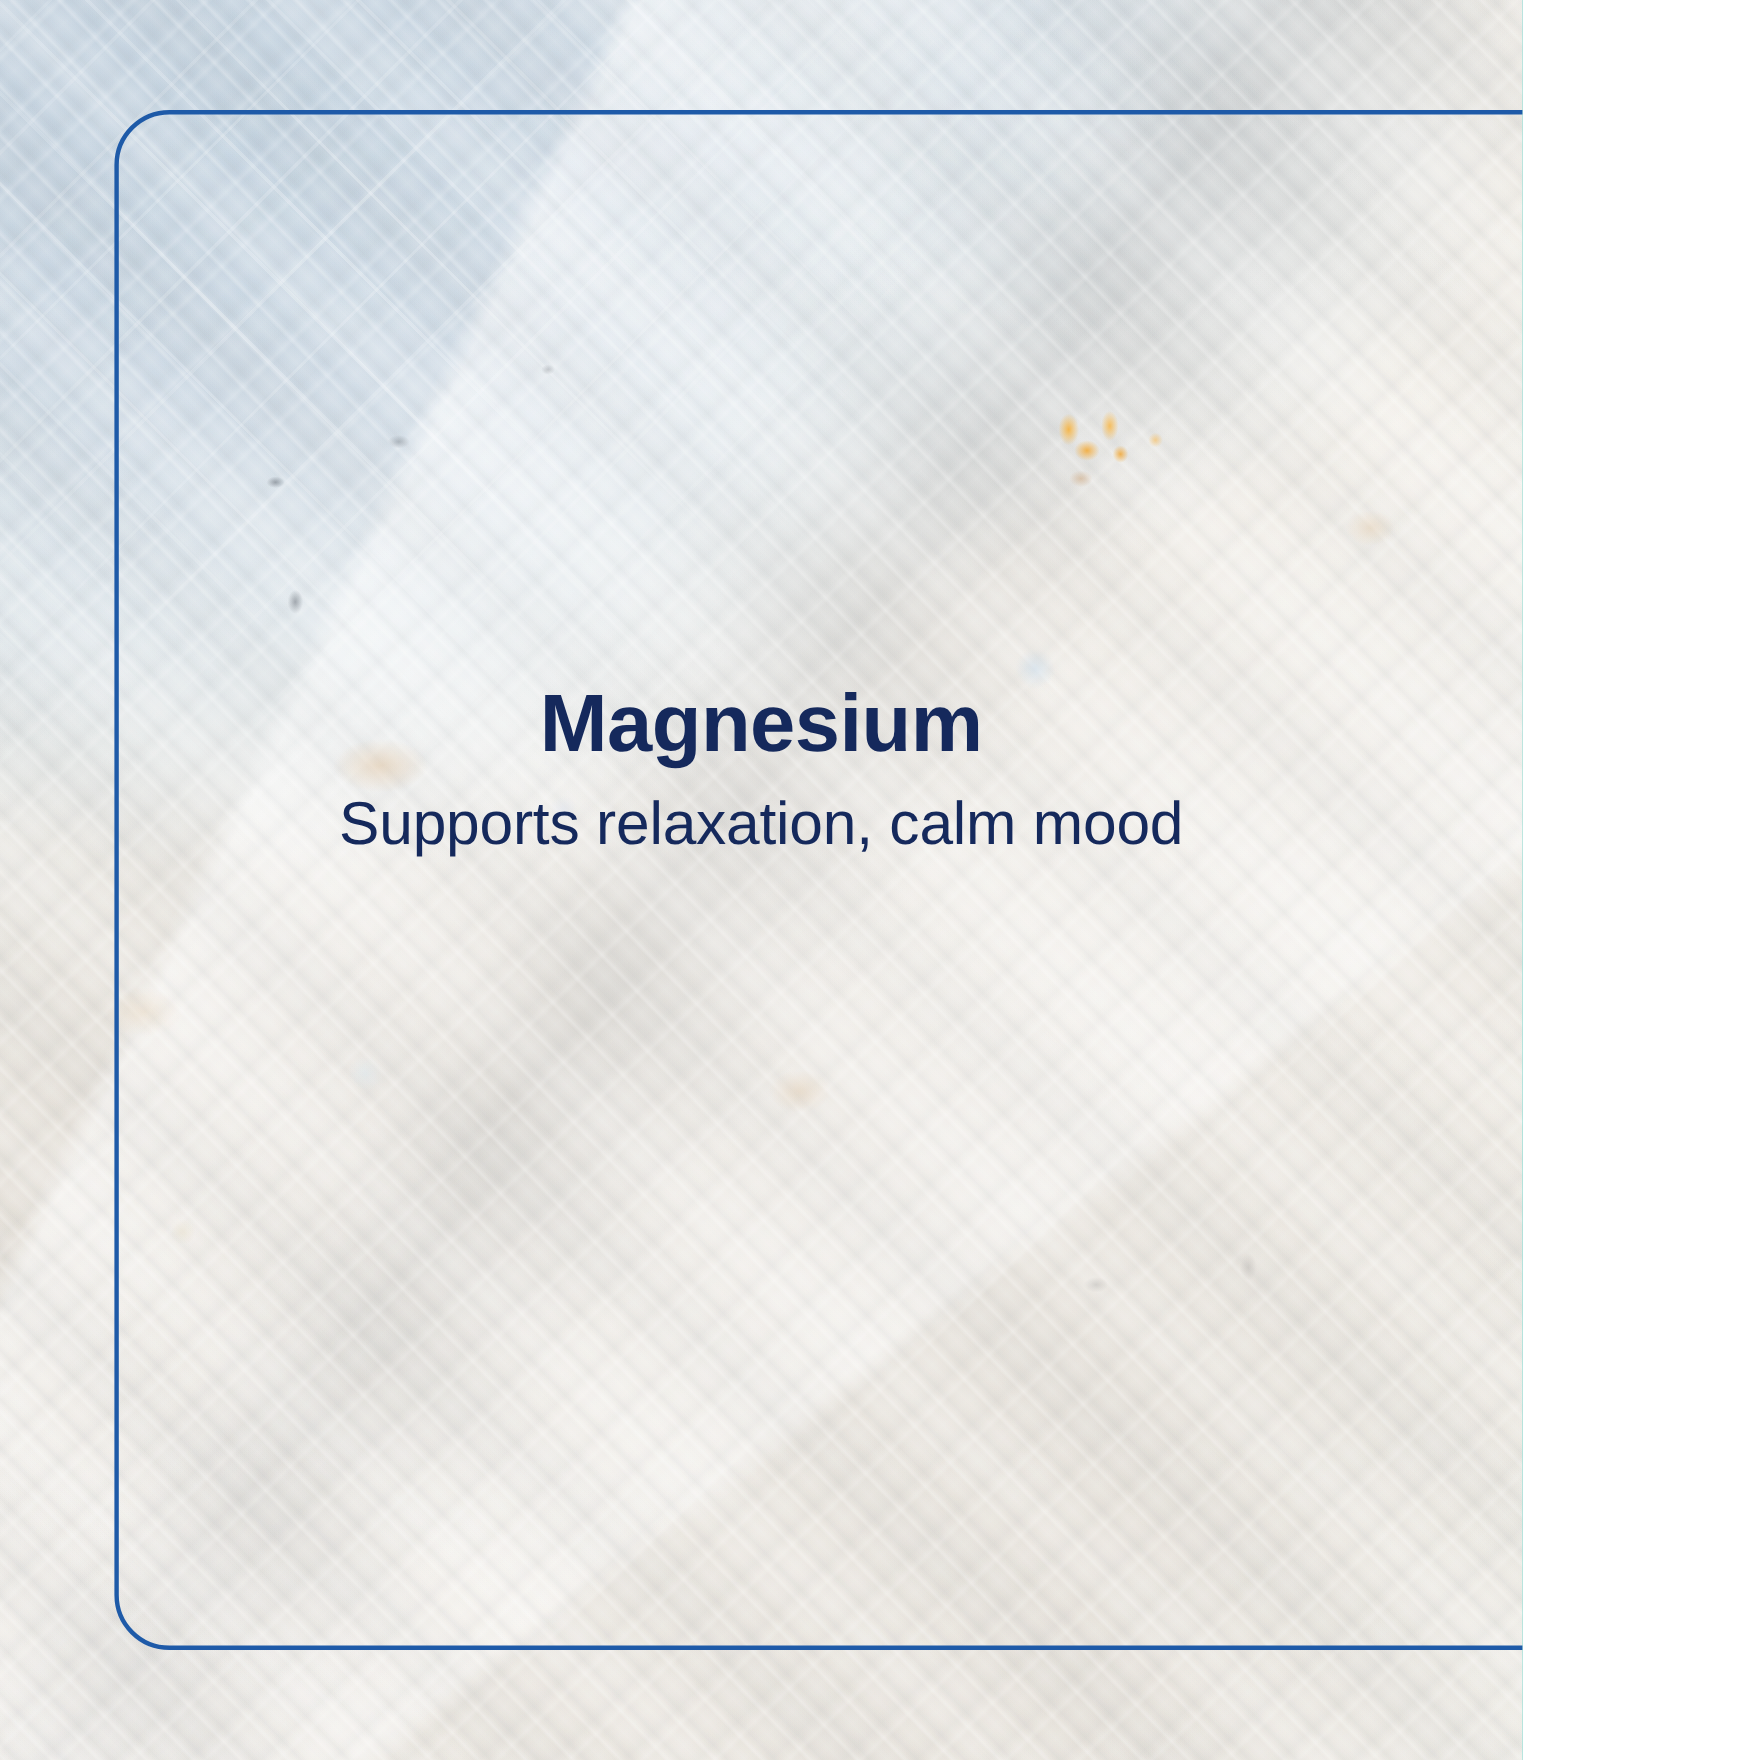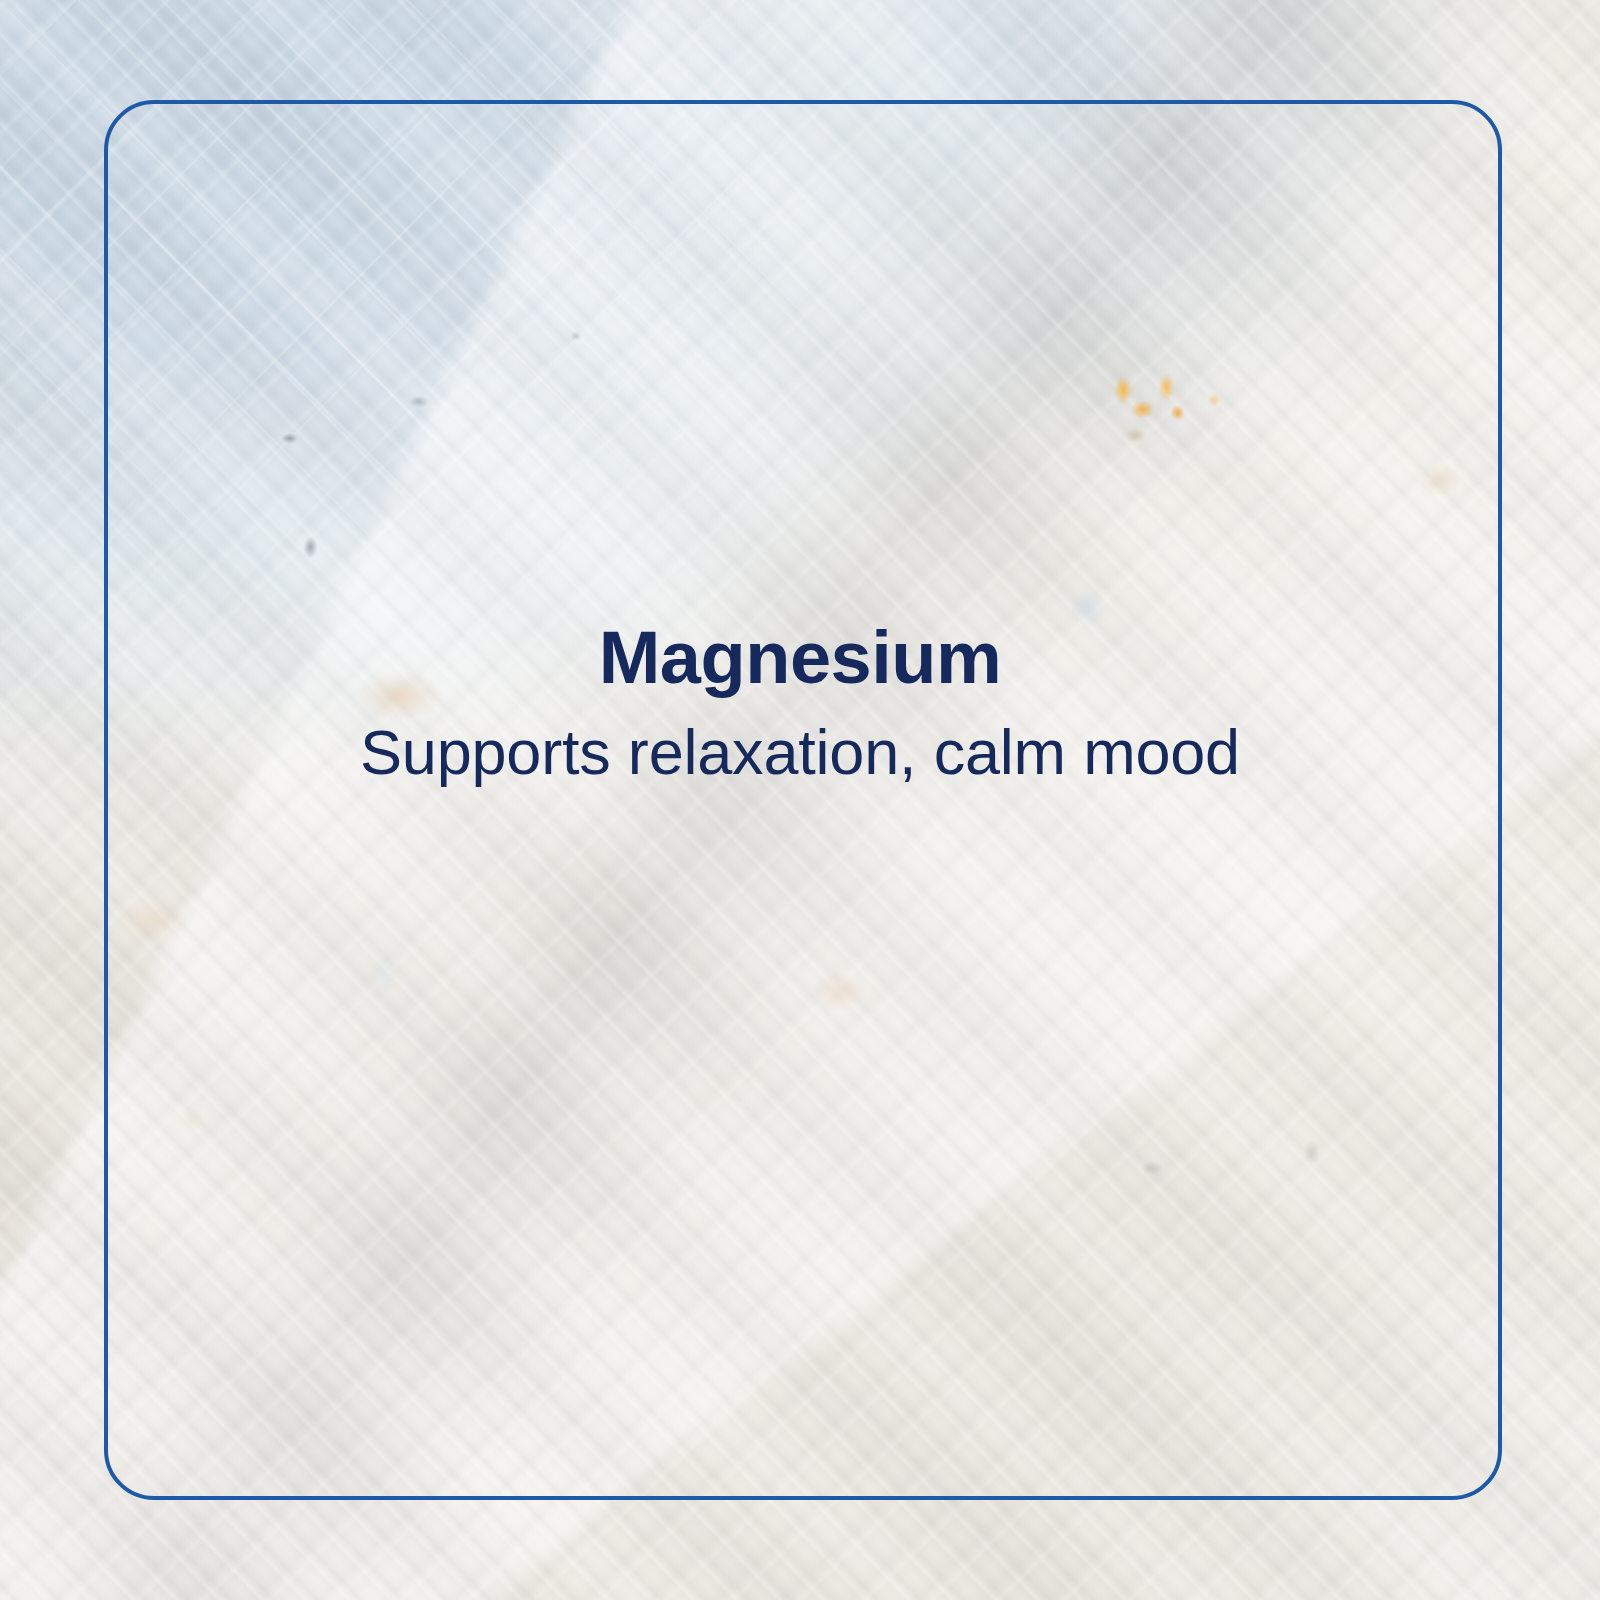--- a/index.html
+++ b/index.html
@@ -1,18 +1,18 @@
 <!DOCTYPE html>
 <html><head>
 <meta charset="utf-8">
 <style>
   html,body{margin:0;padding:0;background:#fff;}
   #stage{
     position:relative;
-    width:1600px;height:1600px;
+    width:1384px;height:1600px;
     overflow:hidden;
     font-family:"Liberation Sans","DejaVu Sans",sans-serif;
     background:#14b8a6;
   }
 
   
   .bg{position:absolute;inset:0;}
 
   
   #bg-base{
@@ -146,21 +146,21 @@
   #title{
     margin:0;
     font-size:74px;
     font-weight:700;
     letter-spacing:-0.5px;
     line-height:1.04;
     color:#15295c;
   }
   #subtitle{
     margin:18px 0 0 0;
-    font-size:63px;
+    font-size:55px;
     font-weight:400;
     line-height:1.20;
     color:#15295c;
     letter-spacing:-0.2px;
   }
   .sub-line{display:block;}
 </style>
 </head>
 <body>
 

